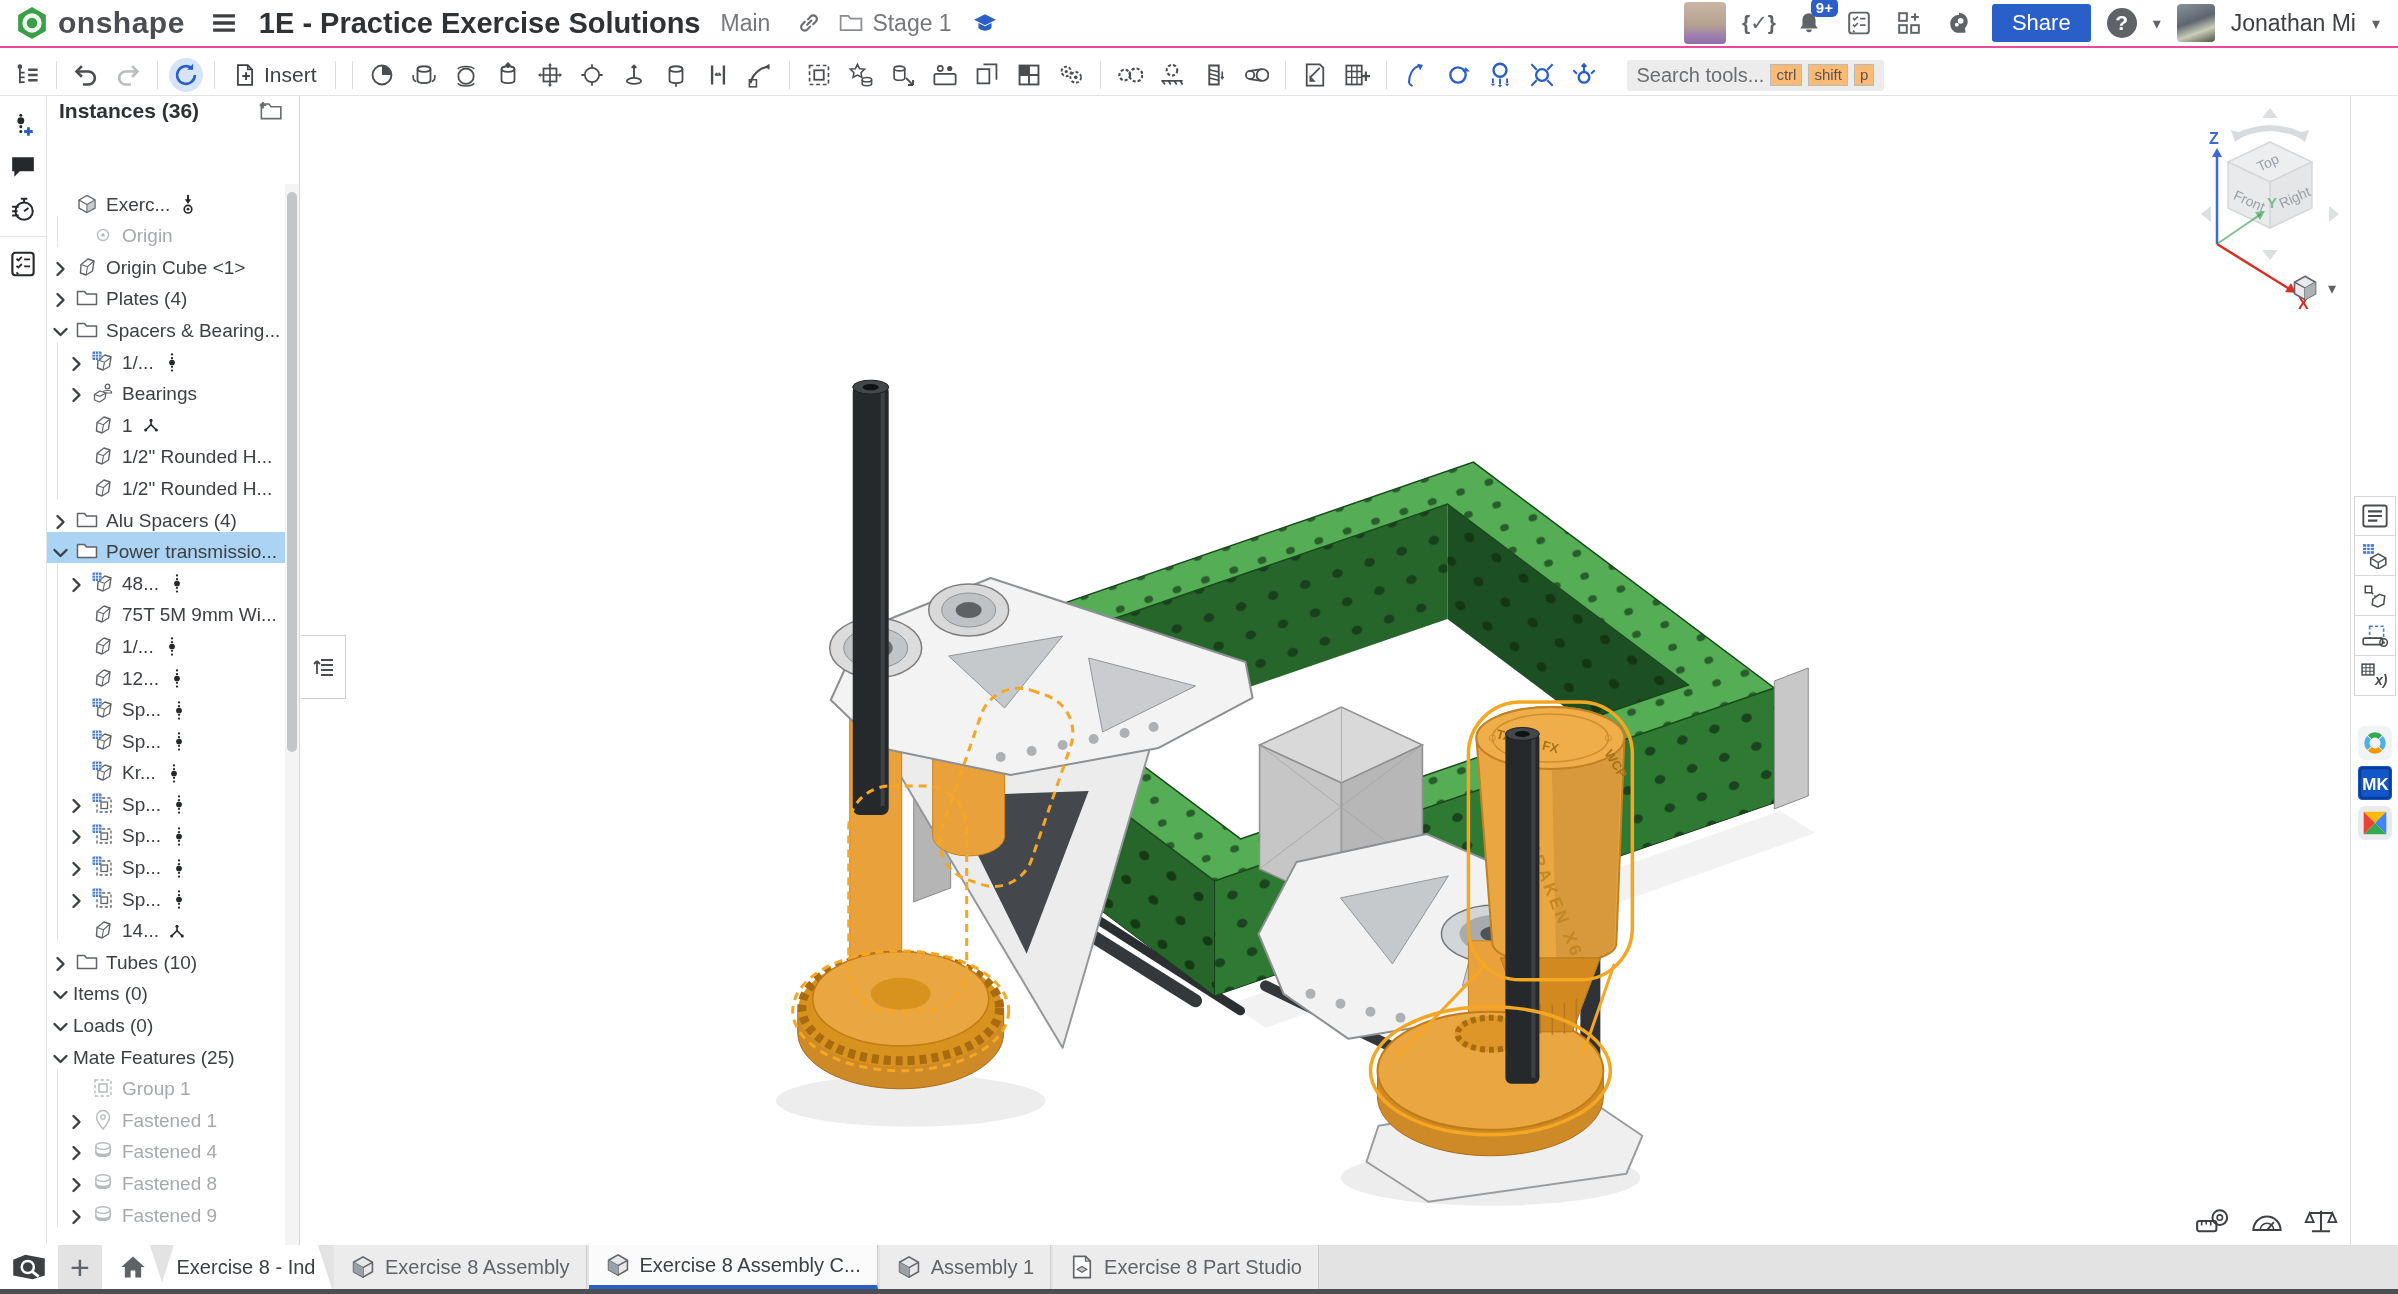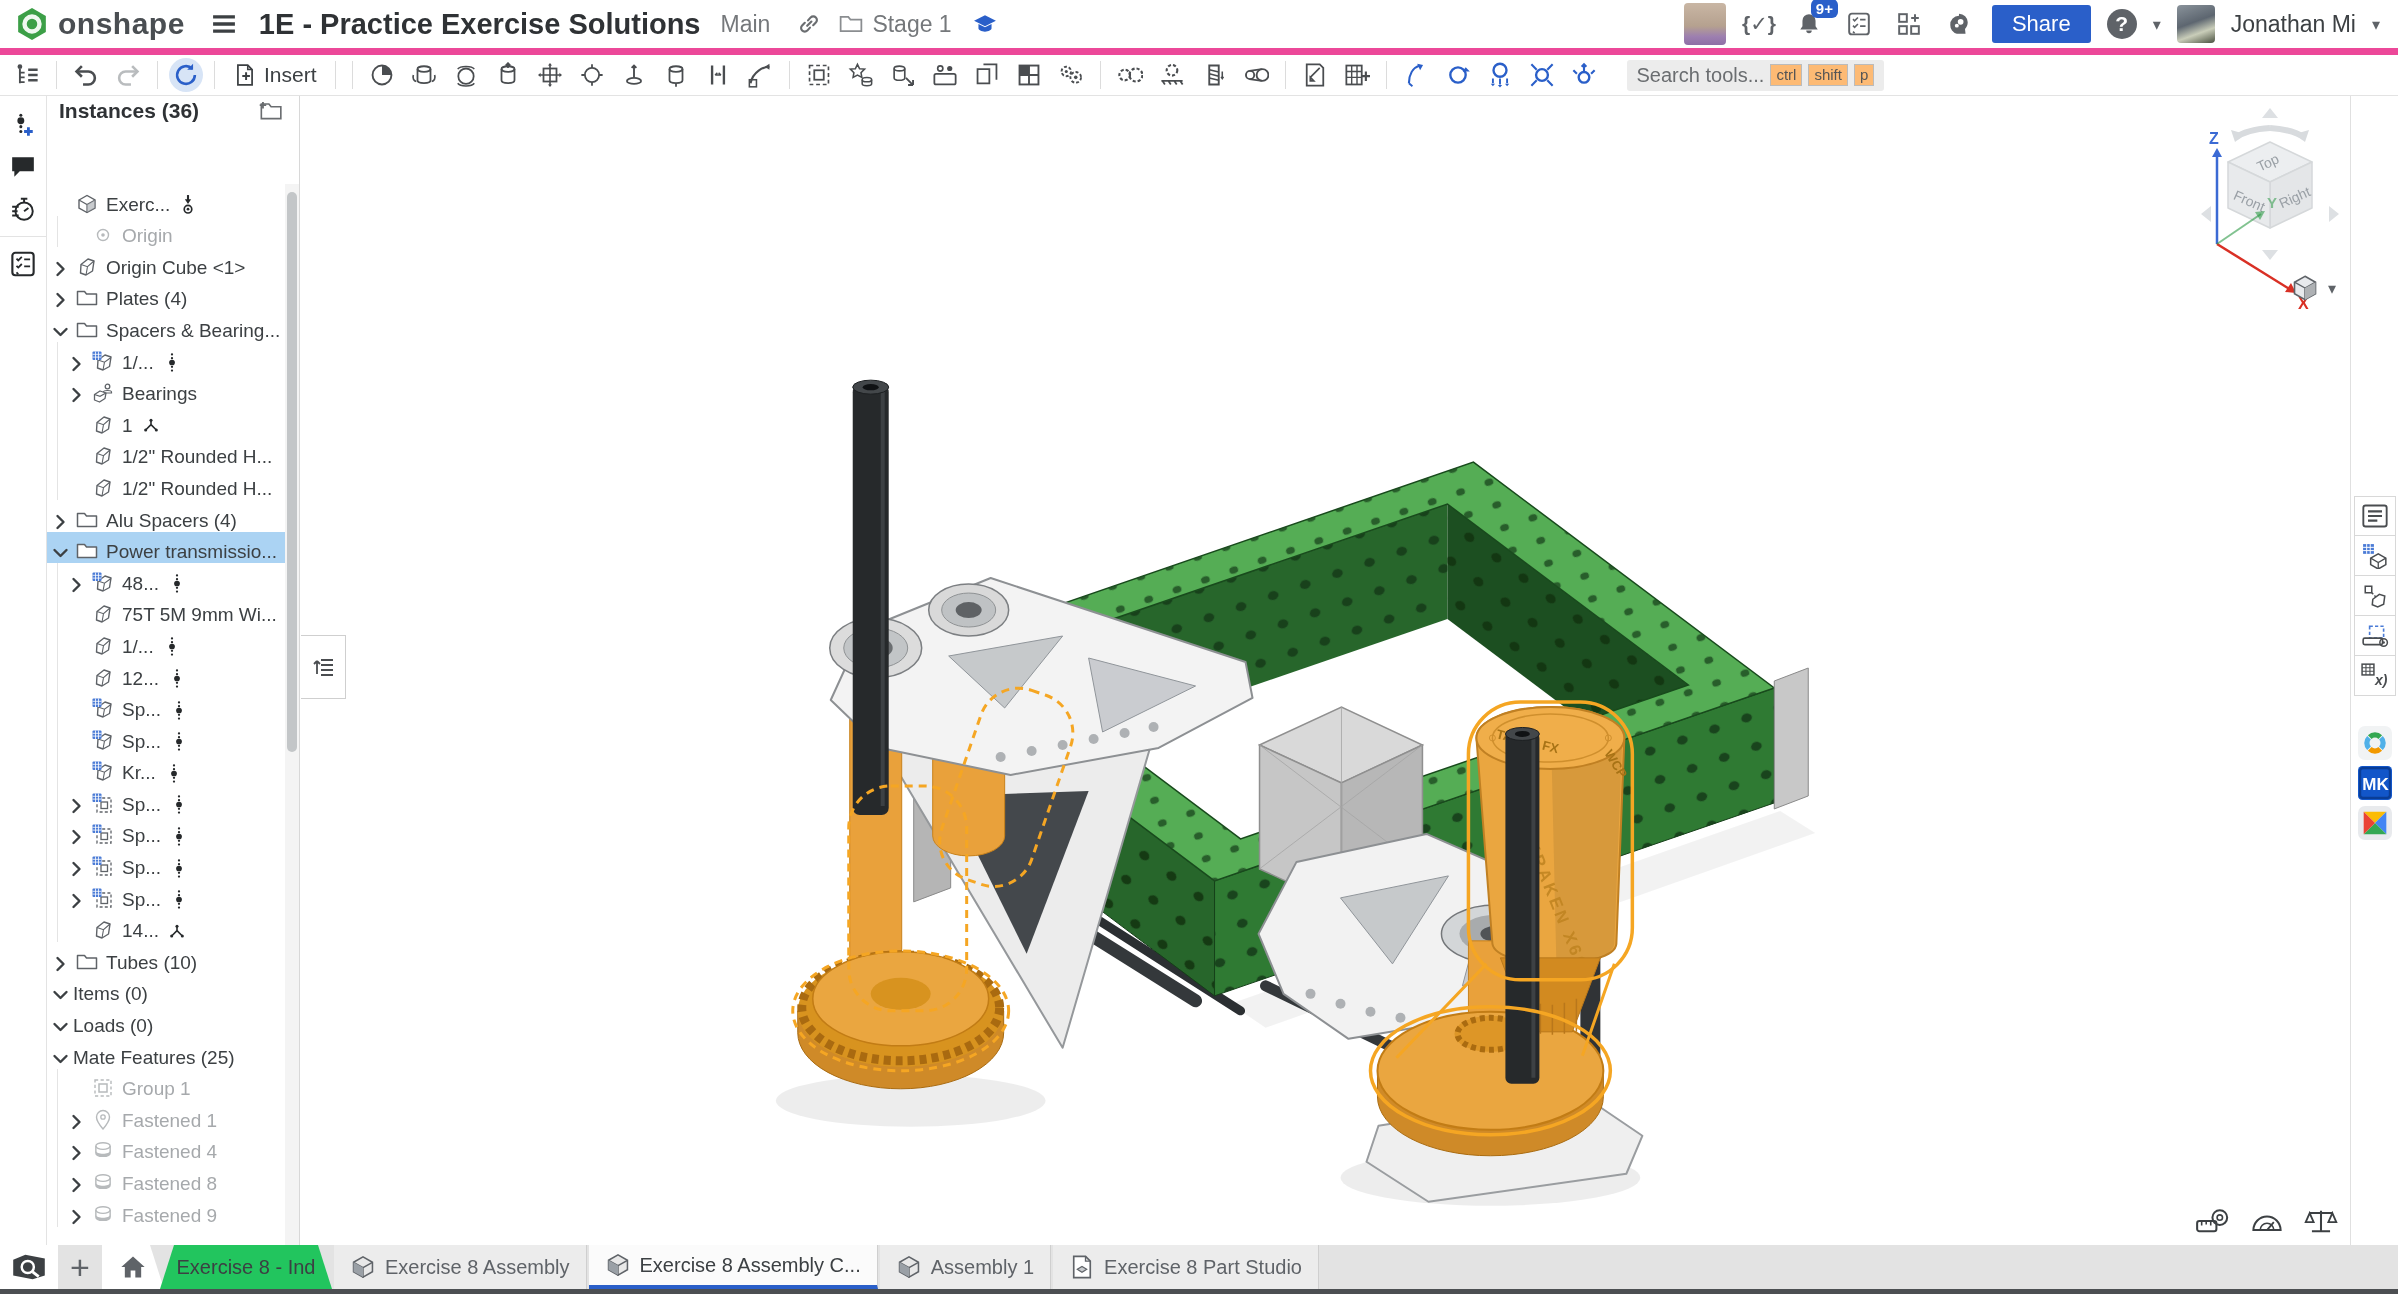--- a/index.html
+++ b/index.html
@@ -1,22 +1,22 @@
 <!DOCTYPE html>
 <html style="--accent: #2a5fc9; --selection: #abd3f3; --green-top: #55ad55; --green-side: #2f7a33; --green-dark: #27662b; --green-darkest: #1c4f21; --orange: #eaa640; --orange-dark: #cf8a28; --highlight: #f5a623;"><head>
 <meta charset="utf-8">
 <style>
   * { margin:0; padding:0; box-sizing:border-box; }
   html,body { width:2398px; height:1294px; overflow:hidden; background:#fff;
     font-family:"Liberation Sans","DejaVu Sans",sans-serif; color:#3c4043; }
   #app { position:relative; width:2398px; height:1294px; background:#fff; }
 
   
-  #header { position:absolute; left:0; top:0; width:100%; height:55px; background:#fff;
-    border-bottom:7px solid #ec4899; display:flex; align-items:center; }
+  #header { position:absolute; left:0; top:0; width:100%; height:48px; background:#fff;
+    border-bottom:2px solid #ec4899; display:flex; align-items:center; }
   #logo { display:flex; align-items:center; margin-left:14px; gap:8px; }
   #logo svg { width:36px; height:36px; }
   #logo .lg-text { font-size:30px; font-weight:bold; color:#4a4e52; letter-spacing:.5px; }
   .hicon { display:inline-flex; align-items:center; justify-content:center; width:34px; height:34px; cursor:pointer; }
   .hicon svg { width:24px; height:24px; }
   #burger { margin-left:22px; }
   #doc-title { margin-left:18px; font-size:29px; font-weight:bold; color:#2f3235; white-space:nowrap; }
   .doc-meta { margin-left:20px; font-size:23px; color:#75787b; white-space:nowrap; }
   #ws-link { margin-left:22px; } #ver-folder { margin-left:8px; }
   #ver-name { margin-left:4px; }
@@ -130,21 +130,21 @@
 
   
   #tabbar { position:absolute; left:0; bottom:5px; height:44px; width:100%; background:#e3e3e3; display:flex; align-items:stretch; }
   #tab-search { width:58px; background:#fff; display:flex; align-items:center; justify-content:center; cursor:pointer; }
   #tab-search svg { width:34px; height:28px; }
   #tab-plus { width:44px; display:flex; align-items:center; justify-content:center; font-size:34px;
     color:#5f6368; cursor:pointer; }
   #tab-home { width:62px; background:#fff; clip-path:polygon(0 0, calc(100% - 14px) 0, 100% 100%, 0 100%);
     display:flex; align-items:center; justify-content:center; cursor:pointer; color:#5f6368; }
   #tab-home svg { width:28px; height:26px; }
-  #group-tab { width:172px; background:#22c55e; clip-path:polygon(14px 0, calc(100% - 14px) 0, 100% 100%, 0 100%);
+  #group-tab { width:172px; background:#ffffff; clip-path:polygon(14px 0, calc(100% - 14px) 0, 100% 100%, 0 100%);
     display:flex; align-items:center; justify-content:center; font-size:20px; color:#3c4043;
     cursor:pointer; margin-left:-4px; white-space:nowrap; }
   .doc-tab { display:flex; align-items:center; gap:9px; padding:0 16px; font-size:20px; color:#5f6368;
     background:#ececec; border-right:1px solid #cfcfcf; cursor:pointer; white-space:nowrap; margin-left:2px; }
   .doc-tab svg { width:26px; height:26px; flex:none; }
   .doc-tab.active { background:#fbfbfb; border-bottom:4px solid var(--accent); color:#3c4043; }
   #statusstrip { position:absolute; left:0; bottom:0; width:100%; height:5px; background:#4c4f52; }
 </style>
 </head>
 <body>

